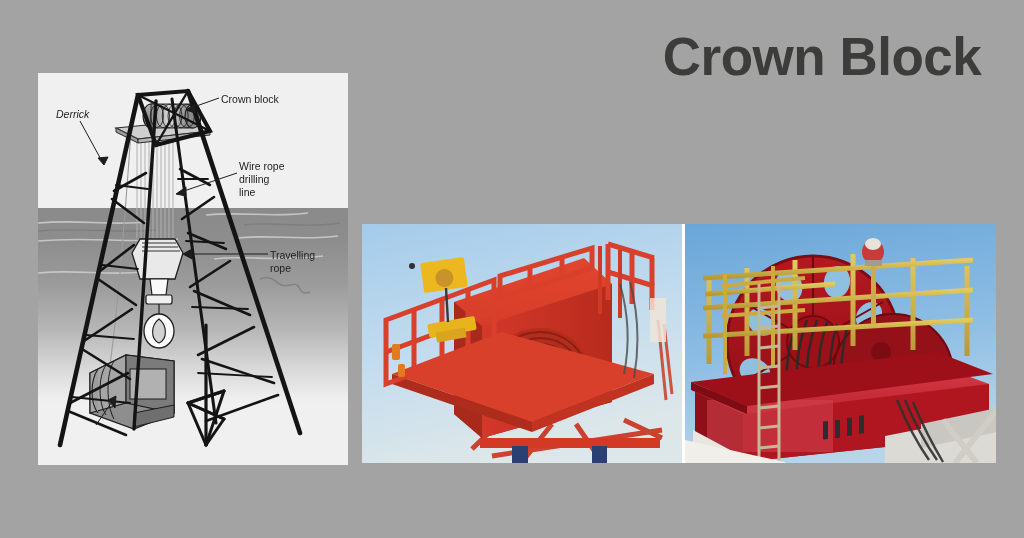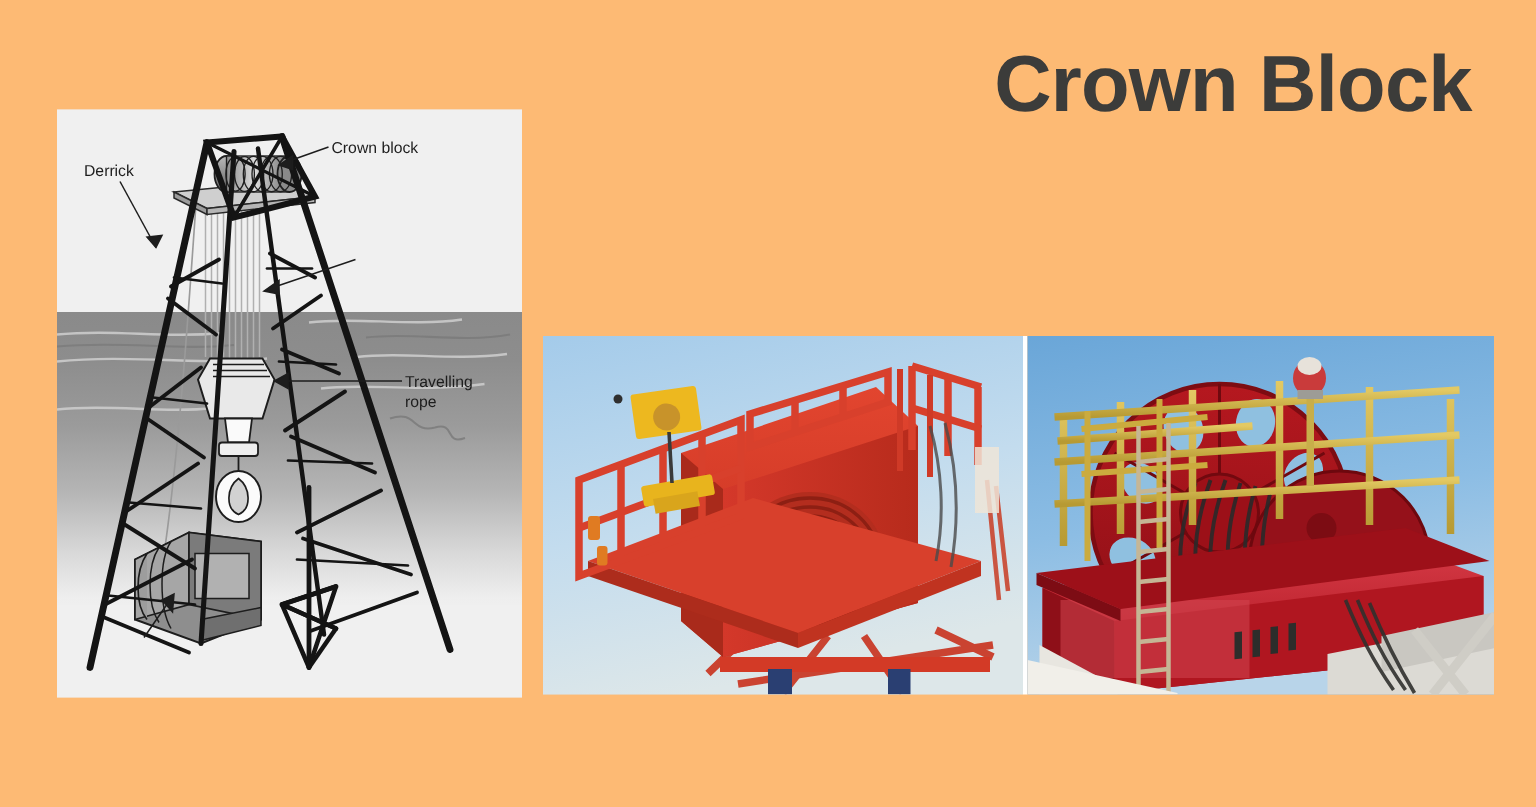--- a/index.html
+++ b/index.html
@@ -1,20 +1,20 @@
 <!DOCTYPE html>
 <html><head>
 <meta charset="utf-8">
 <style>
   html,body{margin:0;padding:0;}
   body{
     width:1024px;height:538px;background:#ffffff;overflow:hidden;
     font-family:"Liberation Sans","DejaVu Sans",sans-serif;position:relative;
   }
-  .page{position:relative;width:1024px;height:538px;background:#fdba74;}
+  .page{position:relative;width:1024px;height:538px;background:#a3a3a3;}
 
   
   .title{
     position:absolute;left:652px;top:24px;width:340px;height:66px;
     font-size:53px;line-height:66px;font-weight:bold;color:#3c3c3a;
     letter-spacing:-0.5px;text-align:center;white-space:nowrap;
   }
 
   
   .diagram{
@@ -25,21 +25,21 @@
   .ground{
     position:absolute;left:0;top:135px;width:100%;height:200px;
     background:linear-gradient(180deg,#8a8a8a 0%,#8d8d8d 16%,#9b9b9b 38%,#b5b5b5 60%,#d8d8d8 80%,#eeeeee 95%,#f0f0f0 100%);
   }
   .baseline{position:absolute;left:0;top:330px;width:100%;height:62px;background:#f0f0f0;}
   .svg-layer{position:absolute;left:0;top:0;width:310px;height:392px;}
   .dlabel{
     position:absolute;font-size:10.5px;color:#1d1d1d;line-height:13px;
     font-family:"Liberation Sans","DejaVu Sans",sans-serif;white-space:nowrap;
   }
-  .lbl-derrick{left:18px;top:35px;}
+  .lbl-derrick{left:18px;top:35px;font-style:italic;}
   .lbl-crown{left:183px;top:20px;}
   .lbl-wire{left:201px;top:87px;white-space:normal;width:64px;}
   .lbl-trav{left:232px;top:176px;white-space:normal;width:62px;}
   .lbl-draw{left:13px;top:355px;text-align:center;width:96px;white-space:normal;}
 
   
   .photos{position:absolute;left:362px;top:224px;width:634px;height:239px;display:flex;}
   .photo{position:relative;overflow:hidden;height:239px;}
   .photo-left{width:322px;background:linear-gradient(170deg,#a9cdeb 0%,#bcd9f0 40%,#cfe3ef 72%,#dbe6ea 100%);}
   .photo-right{width:312px;background:linear-gradient(185deg,#6fa9d8 0%,#7eb4de 45%,#93c2e6 80%,#b6d3e8 100%);}
@@ -214,20 +214,25 @@
         <line x1="230" y1="181" x2="148" y2="181"></line>
         <polygon points="145,181 154,176 154,186"></polygon>
 
         <line x1="58" y1="352" x2="76" y2="326"></line>
         <polygon points="78,323 77,335 70,327"></polygon>
       </g>
     </svg>
 
     <div class="dlabel lbl-derrick">Derrick</div>
     <div class="dlabel lbl-crown">Crown block</div>
+    <div class="dlabel lbl-wire">
+      <span>Wire rope</span><br>
+      <span>drilling</span><br>
+      <span>line</span>
+    </div>
     <div class="dlabel lbl-trav">
       <span>Travelling</span><br>
       <span>rope</span>
     </div>
   </div>
 
   <div class="photos">
 
     <div class="photo photo-left">
       <svg class="ph-svg" width="322" height="239" viewBox="0 0 322 239">

